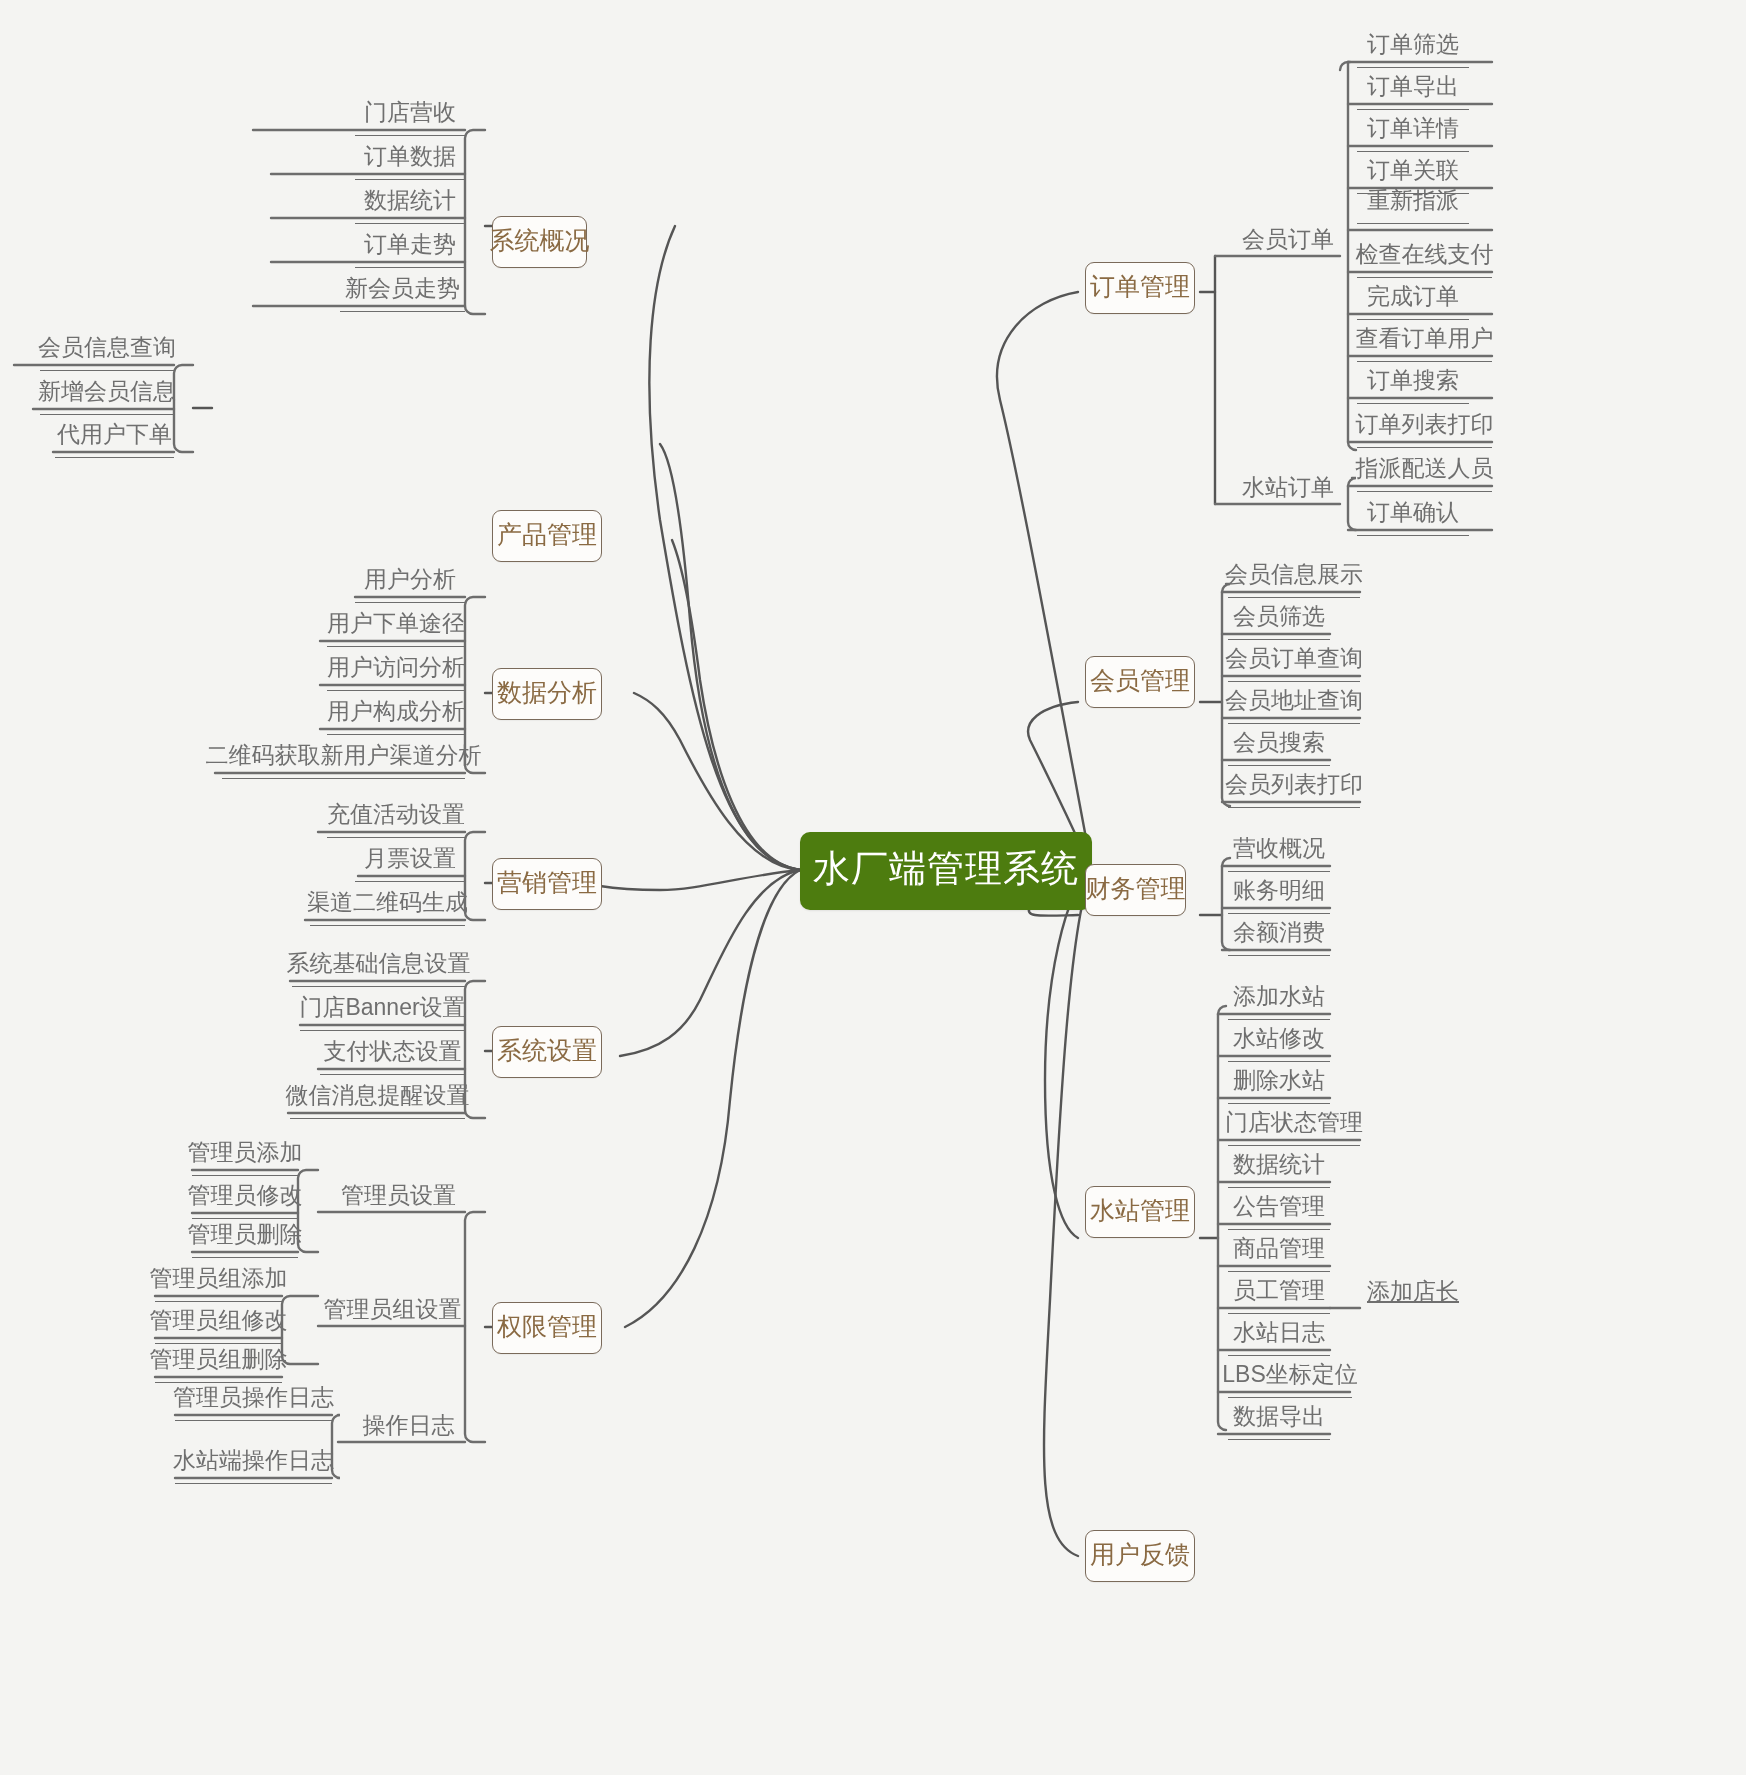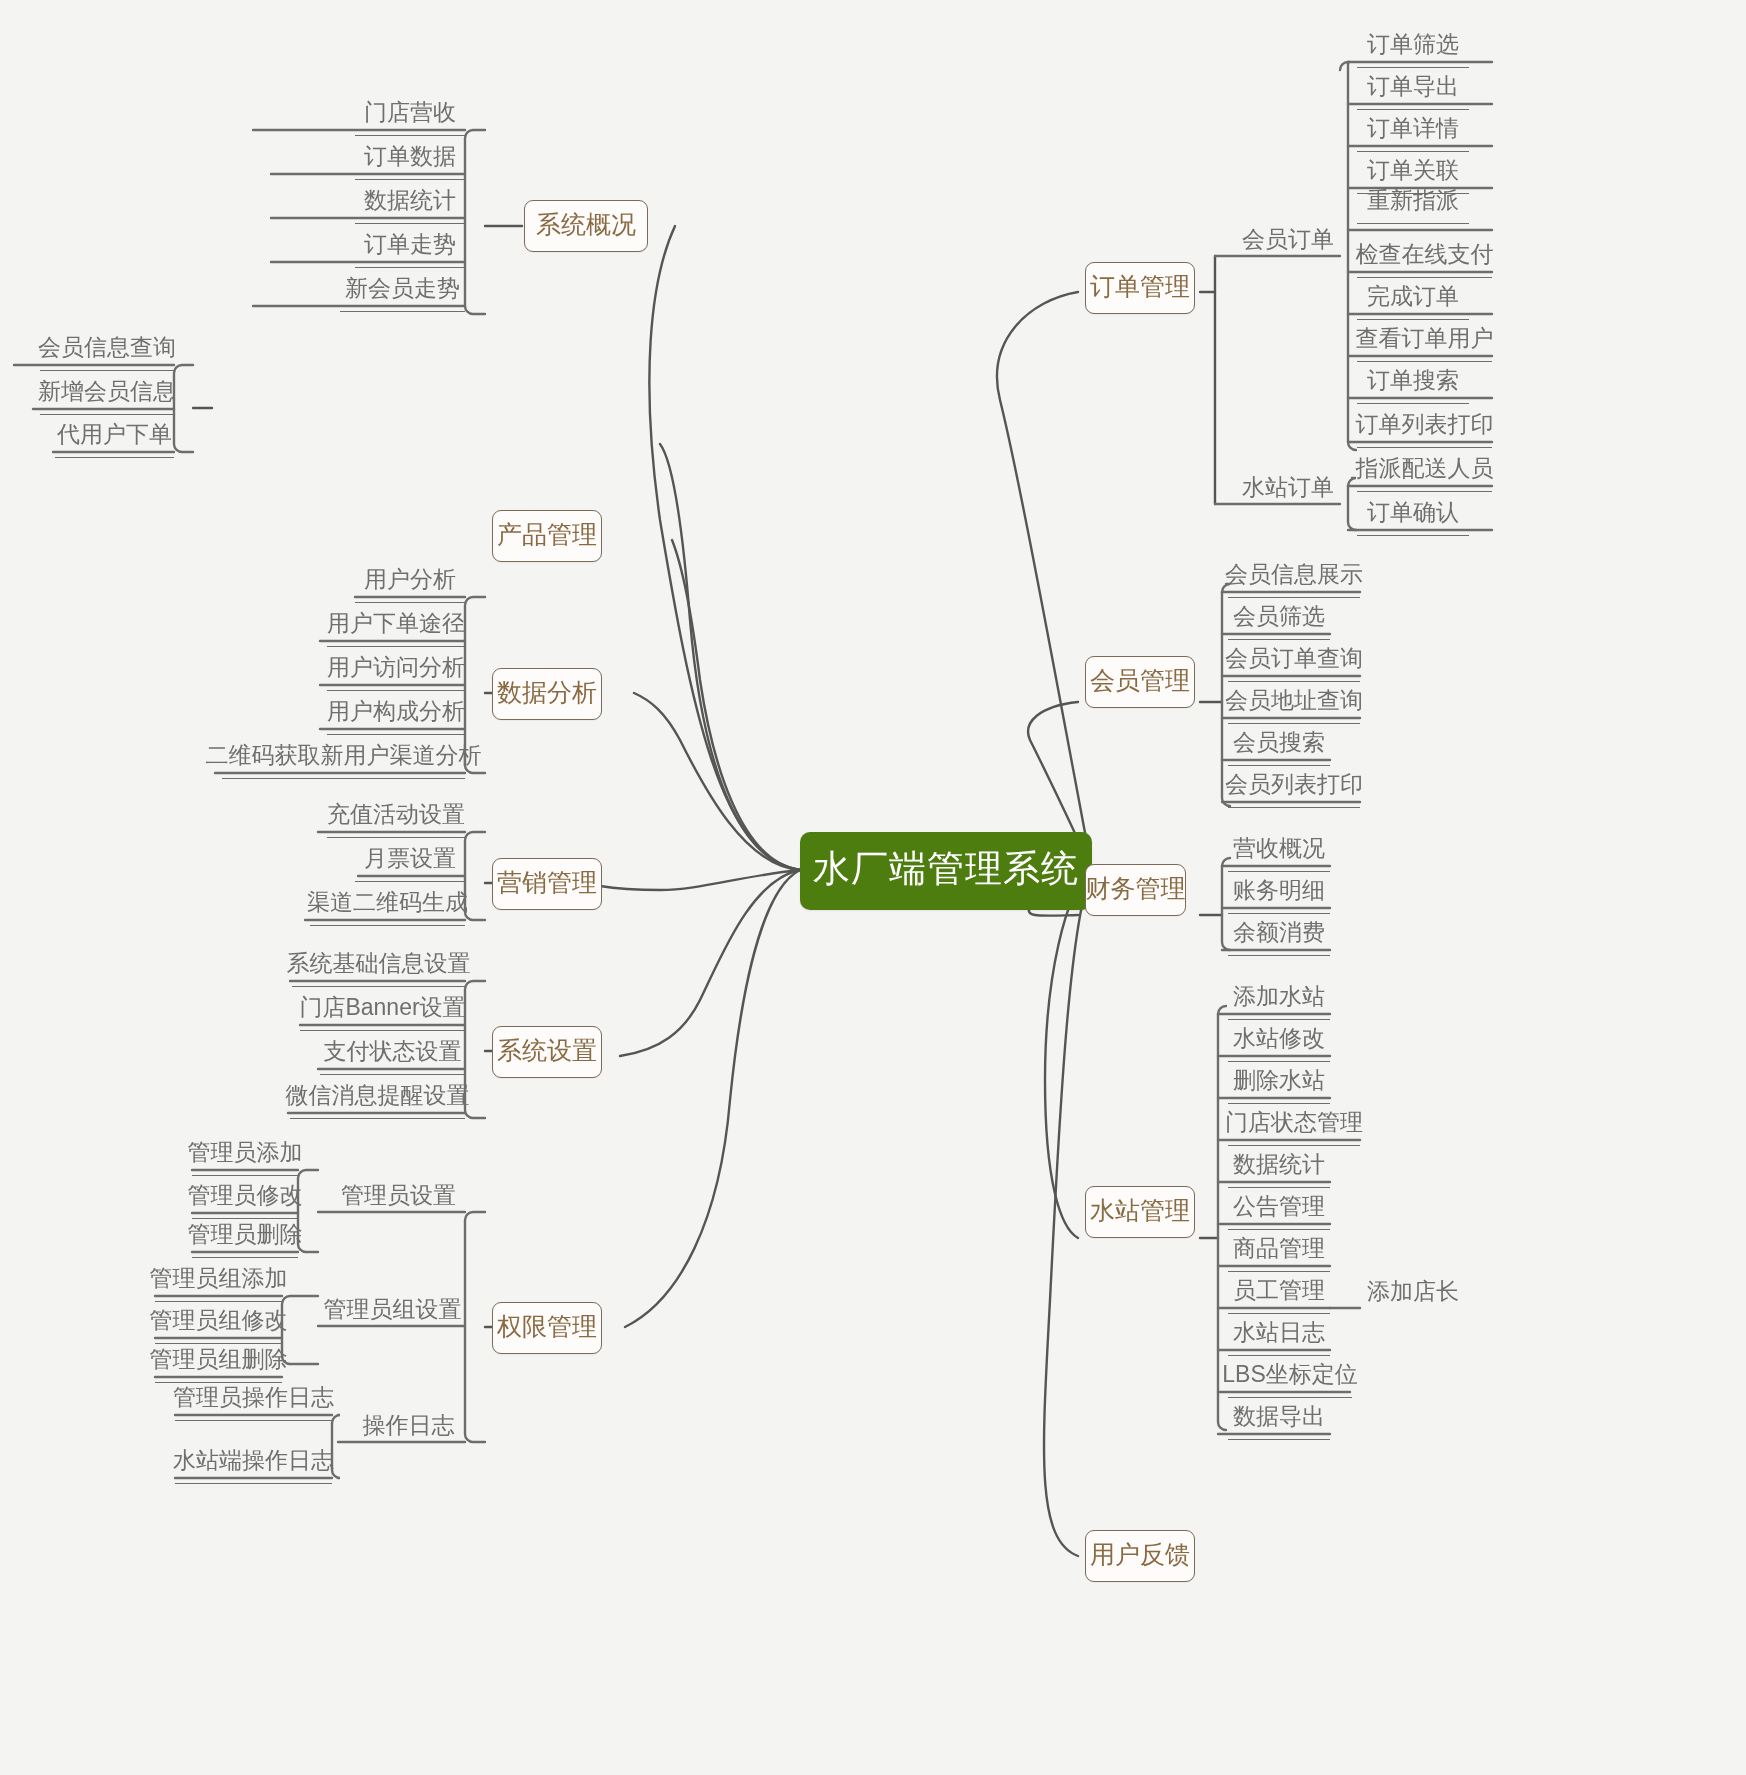--- a/index.html
+++ b/index.html
@@ -179,21 +179,21 @@
       <path d="M1218,1434 H1330" stroke="#6d6d6d"></path>
 
       <path d="M1330,1308 H1360" stroke="#6d6d6d"></path>
     </g>
   </svg>
 
   <div class="node root" style="left:800px;top:832px;width:292px;height:78px;">
     <span>水厂端管理系统</span>
   </div>
 
-  <div class="node main" style="left:492px;top:200px;width:124px;height:52px;margin-left:32px;">
+  <div class="node main" style="left:492px;top:216px;width:95px;height:52px;">
     <span>系统概况</span>
   </div>
   <div class="node sub" style="left:355px;top:96px;width:110px;height:40px;">
     <span>门店营收</span>
   </div>
   <div class="node sub" style="left:355px;top:140px;width:110px;height:40px;">
     <span>订单数据</span>
   </div>
   <div class="node sub" style="left:355px;top:184px;width:110px;height:40px;">
     <span>数据统计</span>
@@ -409,21 +409,21 @@
   </div>
   <div class="node sub" style="left:1228px;top:1190px;width:102px;height:40px;">
     <span>公告管理</span>
   </div>
   <div class="node sub" style="left:1228px;top:1232px;width:102px;height:40px;">
     <span>商品管理</span>
   </div>
   <div class="node sub" style="left:1228px;top:1274px;width:102px;height:40px;">
     <span>员工管理</span>
   </div>
-  <div class="node sub noline" style="left:1362px;top:1274px;width:102px;height:40px;">
+  <div class="node sub noline" style="left:1362px;top:1274px;width:102px;height:40px;text-decoration:underline;">
     <span>添加店长</span>
   </div>
   <div class="node sub" style="left:1228px;top:1316px;width:102px;height:40px;">
     <span>水站日志</span>
   </div>
   <div class="node sub" style="left:1228px;top:1358px;width:124px;height:40px;">
     <span>LBS坐标定位</span>
   </div>
   <div class="node sub" style="left:1228px;top:1400px;width:102px;height:40px;">
     <span>数据导出</span>

